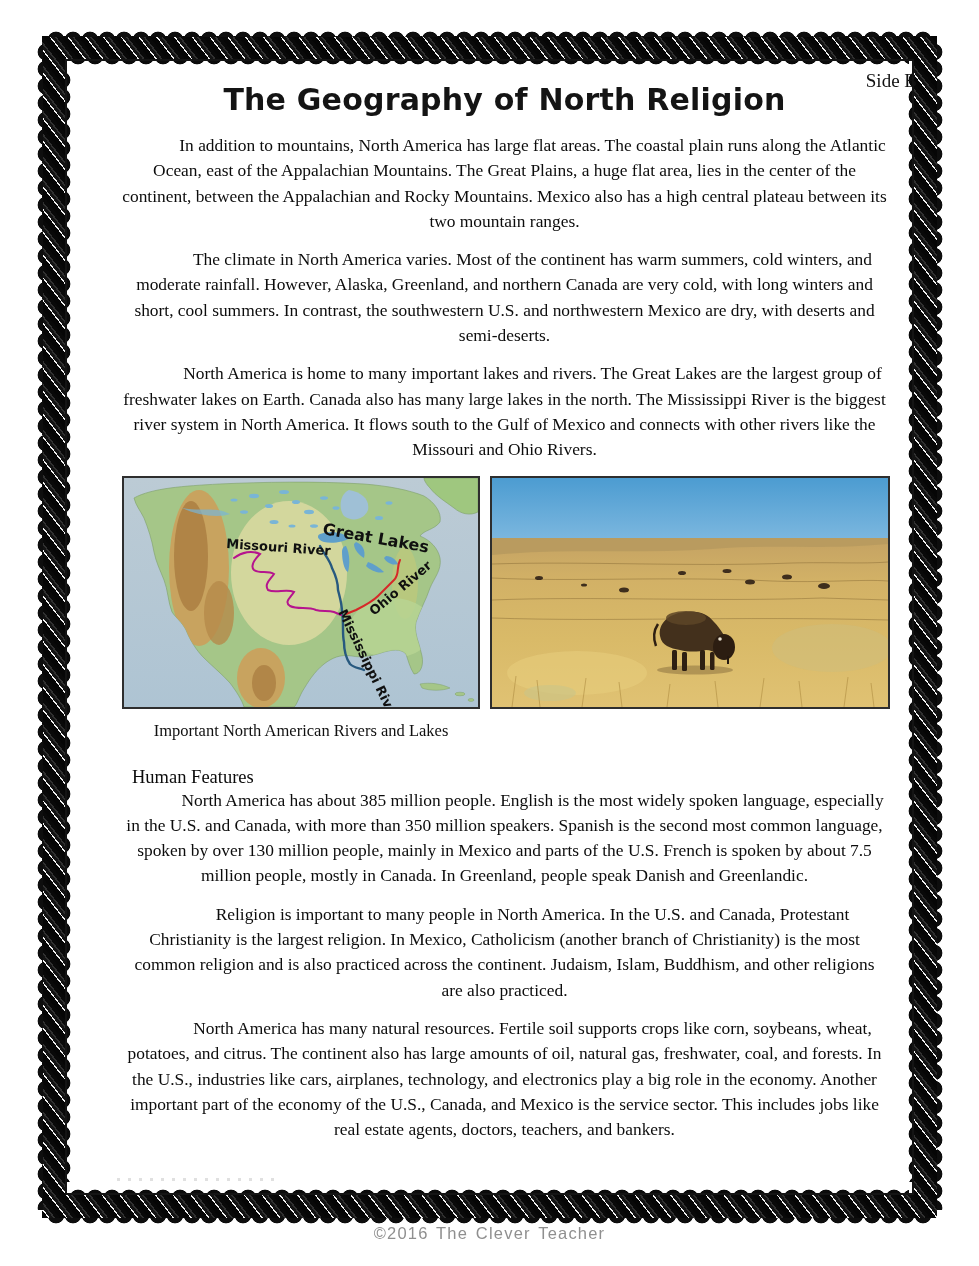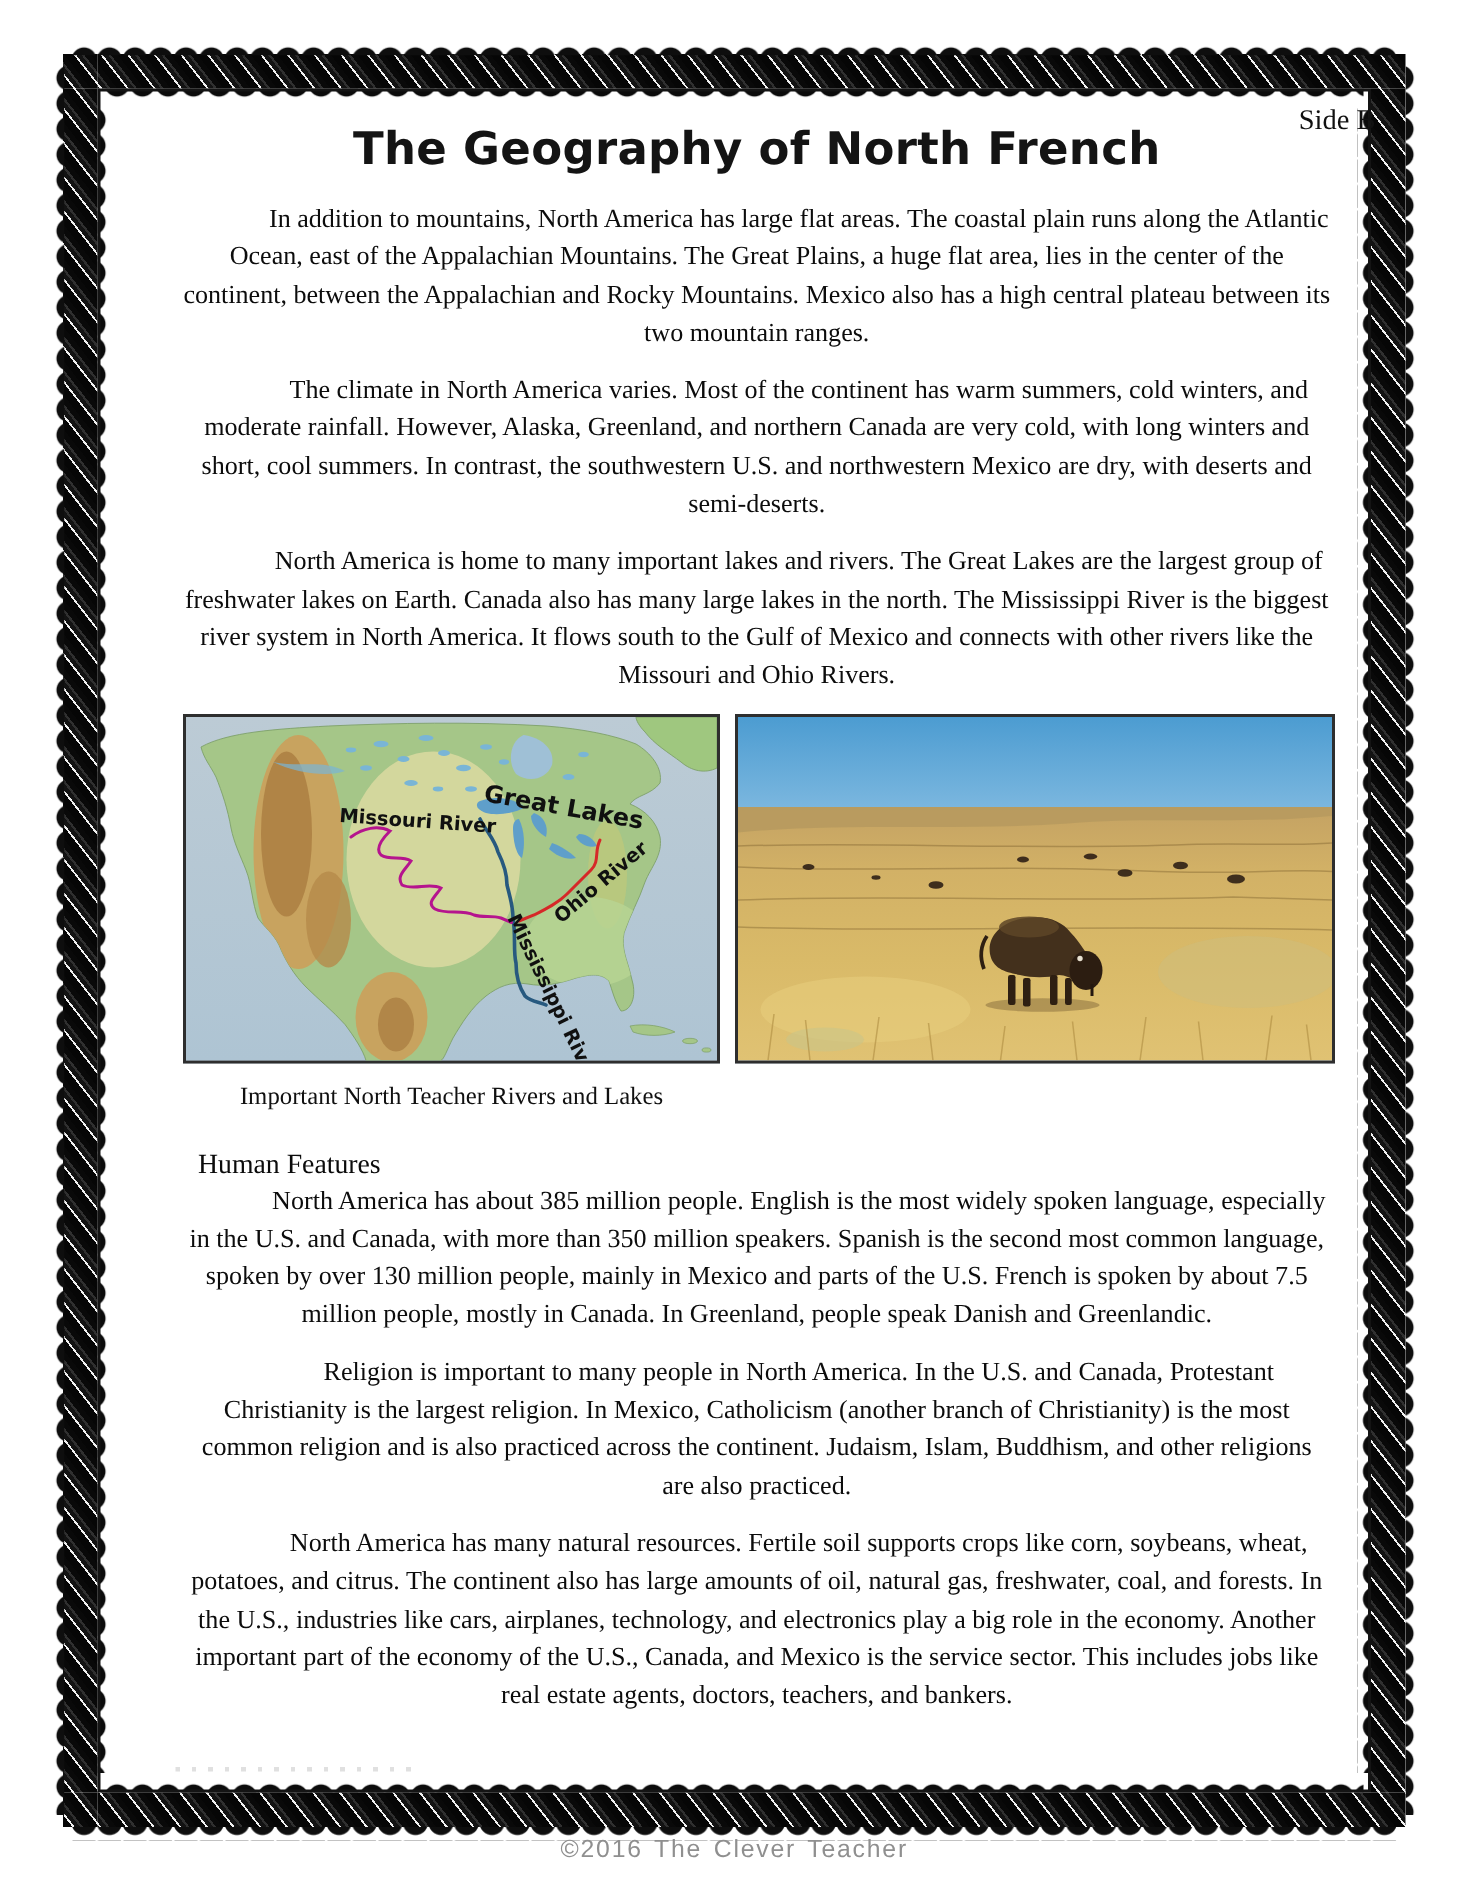--- a/index.html
+++ b/index.html
@@ -98,21 +98,21 @@
   <div class="bump bto"></div>
   <div class="bump bbo"></div>
   <div class="bump v blo"></div>
   <div class="bump v bro"></div>
   <div class="inner-line"></div>
 
   <div class="content">
 
     <div class="side-label">Side B</div>
 
-    <h1 class="title">The Geography of North French</h1>
+    <h1 class="title">The Geography of North Religion</h1>
 
     <div class="body-text">
       <p>In addition to mountains, North America has large flat areas. The coastal plain runs along the Atlantic Ocean, east of the Appalachian Mountains. The Great Plains, a huge flat area, lies in the center of the continent, between the Appalachian and Rocky Mountains. Mexico also has a high central plateau between its two mountain ranges.</p>
       <p>The climate in North America varies. Most of the continent has warm summers, cold winters, and moderate rainfall. However, Alaska, Greenland, and northern Canada are very cold, with long winters and short, cool summers. In contrast, the southwestern U.S. and northwestern Mexico are dry, with deserts and semi-deserts.</p>
       <p>North America is home to many important lakes and rivers. The Great Lakes are the largest group of freshwater lakes on Earth. Canada also has many large lakes in the north. The Mississippi River is the biggest river system in North America. It flows south to the Gulf of Mexico and connects with other rivers like the Missouri and Ohio Rivers.</p>
     </div>
 
     <div class="figures">
 
       <figure style="margin:0">
@@ -194,21 +194,21 @@
             <path d="M276,82 C272,90 276,96 270,102 C264,108 260,112 254,118 C248,124 240,128 232,132 L222,136" fill="none" stroke-width="2" stroke-linecap="round" stroke="#d62828"></path>
 
             <g font-family="'DejaVu Sans', sans-serif" font-weight="bold" fill="#101010">
               <text font-size="13" transform="translate(102,70) rotate(4)">Missouri River</text>
               <text font-size="16" transform="translate(198,56) rotate(10)">Great Lakes</text>
               <text font-size="13" transform="translate(250,138) rotate(-40)">Ohio River</text>
               <text font-size="13" transform="translate(214,134) rotate(64)">Mississippi River</text>
             </g>
           </svg>
         </div>
-        <figcaption class="caption">Important North Teacher Rivers and Lakes</figcaption>
+        <figcaption class="caption">Important North American Rivers and Lakes</figcaption>
       </figure>
 
       <figure style="margin:0">
         <div class="imgbox photo-box">
           <svg viewBox="0 0 396 229" width="396" height="229">
             <defs>
               <linearGradient id="sky" x1="0" y1="0" x2="0" y2="1">
                 <stop offset="0" stop-color="#4c9cd1"></stop>
                   <stop offset="1" stop-color="#7fb9e0"></stop>
               </linearGradient>

